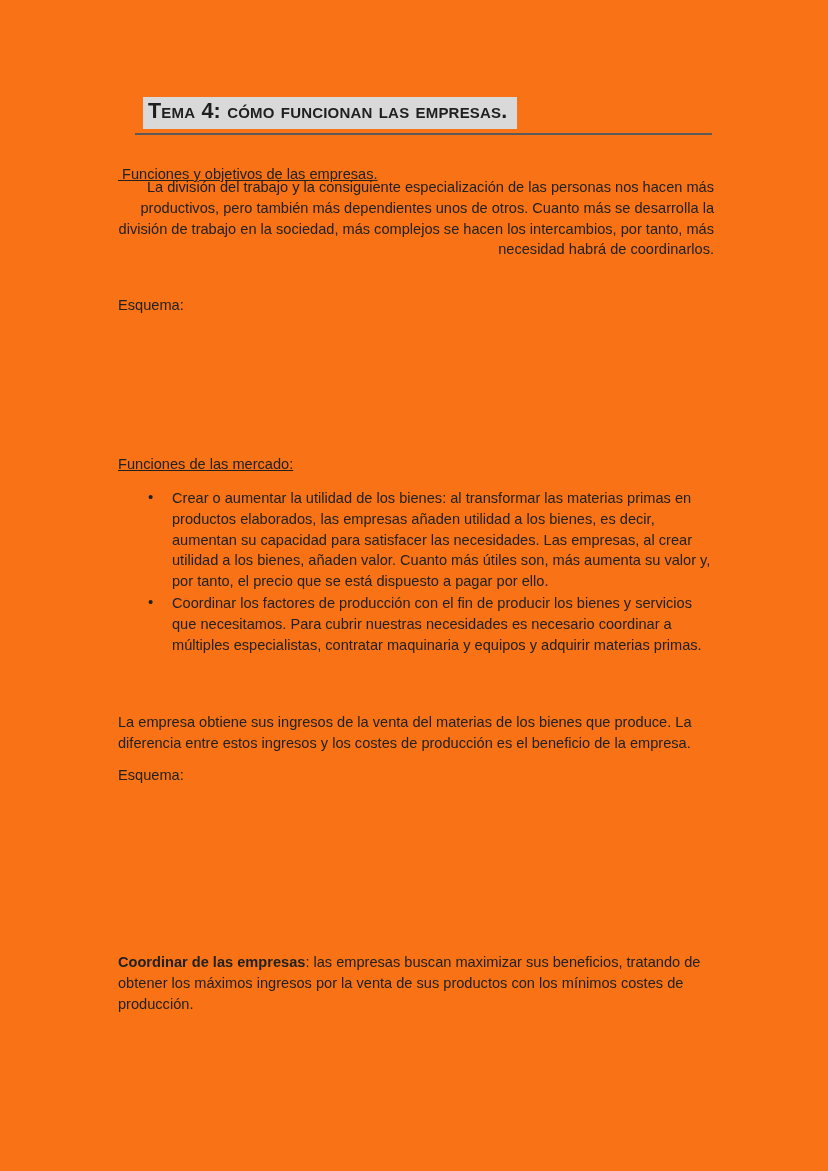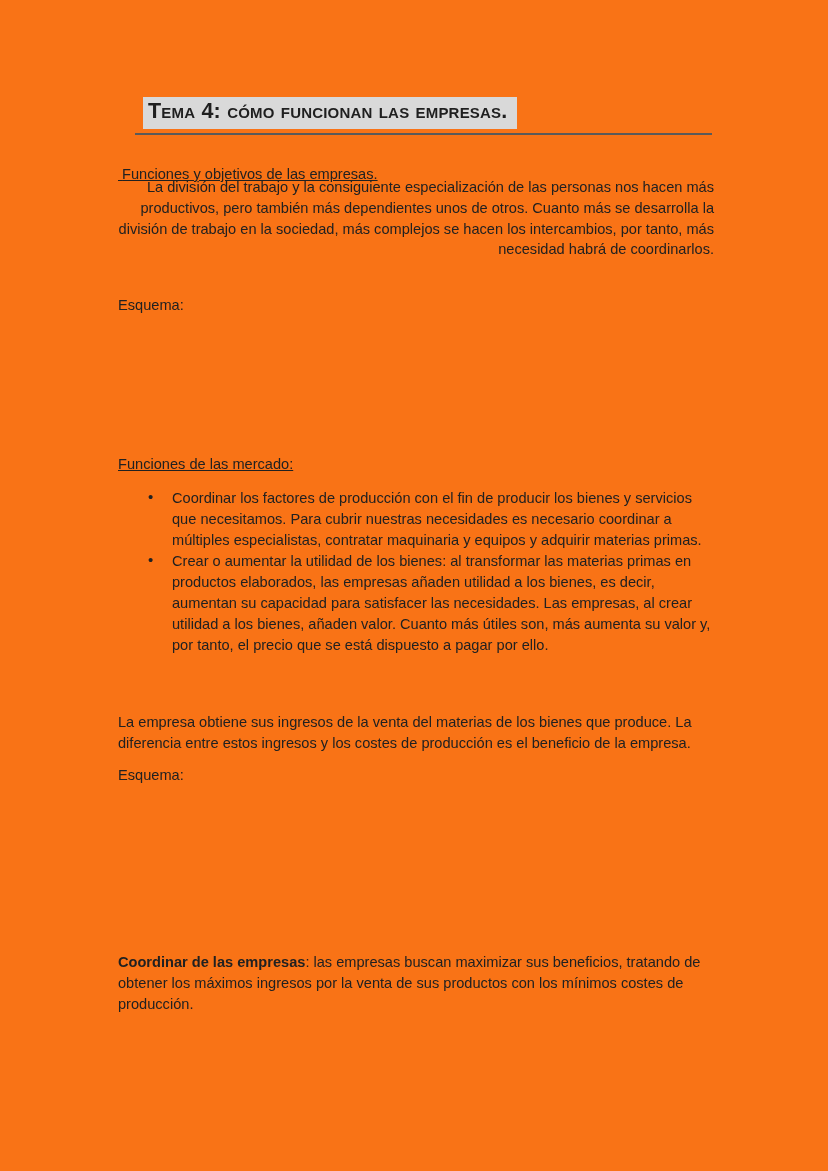--- a/index.html
+++ b/index.html
@@ -81,22 +81,22 @@
 
   <div class="underlined-heading" style="top:148px;margin-top:16px;"> Funciones y objetivos de las empresas.</div>
 
   <p class="para body-text" style="top:177px;text-align:right;">La división del trabajo y la consiguiente especialización de las personas nos hacen más productivos, pero también más dependientes unos de otros. Cuanto más se desarrolla la división de trabajo en la sociedad, más complejos se hacen los intercambios, por tanto, más necesidad habrá de coordinarlos.</p>
 
   <div class="esquema body-text" style="top:295px;">Esquema:</div>
 
   <div class="underlined-heading" style="top:454px;">Funciones de las mercado:</div>
 
   <ul class="doc-list body-text" style="top:488px;">
+    <li>Crear o aumentar la utilidad de los bienes: al transformar las materias primas en productos elaborados, las empresas añaden utilidad a los bienes, es decir, aumentan su capacidad para satisfacer las necesidades. Las empresas, al crear utilidad a los bienes, añaden valor. Cuanto más útiles son, más aumenta su valor y, por tanto, el precio que se está dispuesto a pagar por ello.</li>
     <li>Coordinar los factores de producción con el fin de producir los bienes y servicios que necesitamos. Para cubrir nuestras necesidades es necesario coordinar a múltiples especialistas, contratar maquinaria y equipos y adquirir materias primas.</li>
-    <li>Crear o aumentar la utilidad de los bienes: al transformar las materias primas en productos elaborados, las empresas añaden utilidad a los bienes, es decir, aumentan su capacidad para satisfacer las necesidades. Las empresas, al crear utilidad a los bienes, añaden valor. Cuanto más útiles son, más aumenta su valor y, por tanto, el precio que se está dispuesto a pagar por ello.</li>
   </ul>
 
 
   <p class="para body-text" style="top:712px;">La empresa obtiene sus ingresos de la venta del materias de los bienes que produce. La diferencia entre estos ingresos y los costes de producción es el beneficio de la empresa.</p>
 
   <div class="esquema body-text" style="top:765px;">Esquema:</div>
 
   <p class="para body-text" style="top:952px;"><span class="bold-lead">Coordinar de las empresas</span><span>: las empresas buscan maximizar sus beneficios, tratando de obtener los máximos ingresos por la venta de sus productos con los mínimos costes de producción.</span></p>
 
 

